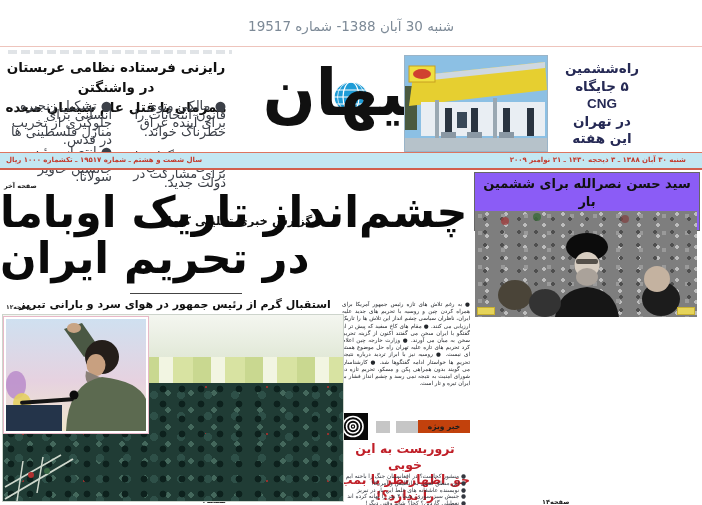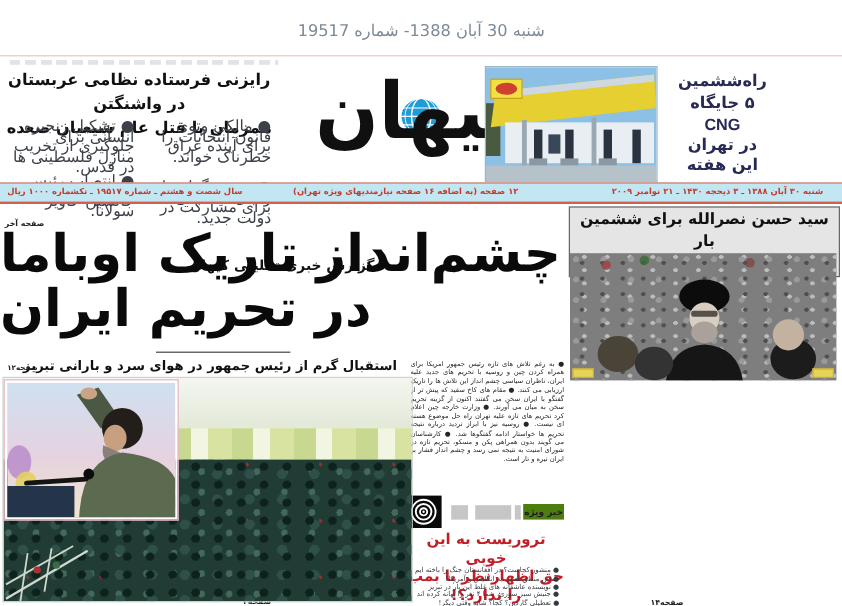--- a/index.html
+++ b/index.html
@@ -24,21 +24,21 @@
   .cngPhoto{top:55px;left:404px;width:142px;height:95px;border:1px solid #9ab4c8;right:auto;}
   
   .masthead{top:52px;left:238px;width:228px;height:100px;right:auto;}
   .mastWord{position:absolute;top:4px;left:0;width:228px;text-align:center;
             font-size:62px;font-weight:bold;color:#101010;transform:scaleY(1.05);}
   
   .strip{top:152px;left:0;width:702px;height:15px;background:#c3e7f2;
          border-top:1px solid #dd7560;border-bottom:2px solid #d2604e;}
   .stripTxt{position:absolute;top:3px;font-size:7px;font-weight:bold;color:#c43a2c;white-space:nowrap;}
   
-  .nasrBox{top:172px;left:474px;width:224px;border:1px solid #666;background:#e5e5e5;right:auto;}
+  .nasrBox{top:172px;left:474px;width:224px;border:1px solid #666;background:#8b5cf6;right:auto;}
   .nasrHead{font-weight:bold;font-size:13px;line-height:17.5px;color:#111;padding:2px 0;}
   .bwPhoto{top:211px;left:475px;width:222px;height:106px;right:auto;background-color:#7e7e7e;
     background-image:
       radial-gradient(circle 3px at 10px 8px, #4f4f4f 60%, transparent 61%),
       radial-gradient(circle 4px at 5px 5px, #9a9a9a 60%, transparent 61%),
       radial-gradient(circle 3px at 12px 3px, #bdbdbd 60%, transparent 61%);
     background-size:17px 13px,23px 17px,19px 11px;}
   .ytag{position:absolute;bottom:2px;width:16px;height:6px;background:#e6d45a;border:1px solid #c8b030;}
   .capLine{font-size:5.9px;line-height:7px;color:#333;}
   .kicker{font-size:7.5px;font-weight:bold;color:#111;}
@@ -53,21 +53,21 @@
   .h1{top:187px;font-size:43px;}
   .h2{top:233px;font-size:43px;}
   .capRule{top:293px;left:130px;width:112px;height:1px;background:#444;right:auto;}
   .rallyCap{top:298px;left:4px;width:342px;text-align:center;font-size:11px;font-weight:bold;color:#101010;right:auto;white-space:nowrap;}
   .rallyPg{top:303px;left:6px;font-size:6px;right:auto;}
   
   .midCol{top:301px;right:232px;width:128px;height:110px;overflow:hidden;}
   .badgeRow{top:413px;right:232px;width:132px;height:28px;}
   .spiralBox{position:absolute;right:102px;top:0;width:30px;height:27px;background:#090909;}
   .gbar{position:absolute;top:8px;height:12px;background:#c6c6c6;}
-  .sLabel{position:absolute;top:7px;right:0;width:34px;height:13px;background:#4d7c0f;
+  .sLabel{position:absolute;top:7px;right:0;width:52px;height:13px;background:#c2410c;
           font-size:7.5px;font-weight:bold;color:#1c1c1c;text-align:center;line-height:13px;}
   .specH{top:441px;right:230px;width:134px;text-align:center;font-weight:bold;
          font-size:12.5px;line-height:15.5px;color:#c01f28;margin-left:16px;}
   .specB{top:473px;right:236px;width:122px;}
   .specB .bul{font-size:5.8px;line-height:6.8px;color:#343840;}
   
   .rally{top:314px;left:2px;width:340px;height:186px;right:auto;overflow:hidden;border:1px solid #cdd4cc;}
   .rSky{position:absolute;top:0;left:0;width:100%;height:42px;
         background:linear-gradient(#f4f6f0,#e2e9d8);}
   .rBld{position:absolute;top:42px;left:0;width:100%;height:26px;background:#d8e3a2;
@@ -146,21 +146,20 @@
       <rect x="36" y="76" width="15" height="6" fill="#8a98a4"></rect>
       <rect x="62" y="76" width="15" height="6" fill="#8a98a4"></rect>
       <rect x="94" y="76" width="15" height="6" fill="#8a98a4"></rect>
       <rect x="0" y="82" width="142" height="13" fill="#b6c2ca"></rect>
       <rect x="52" y="56" width="10" height="16" fill="#384858"></rect>
     </svg>
   </div>
 
   <div class="abs strip">
     <span class="stripTxt" style="right:16px;margin-left:39px;">شنبه ۳۰ آبان ۱۳۸۸ ـ ۳ ذیحجه ۱۴۳۰ ـ ۲۱ نوامبر ۲۰۰۹</span>
-    <span class="stripTxt" style="right:270px;">۱۲ صفحه (به اضافه ۱۶ صفحه نیازمندیهای ویژه تهران)</span>
     <span class="stripTxt" style="left:6px;">سال شصت و هشتم ـ شماره ۱۹۵۱۷ ـ تکشماره ۱۰۰۰ ریال</span>
   </div>
 
   <div class="abs nasrBox ctr">
     <div class="nasrHead">
       <div>سید حسن نصرالله برای ششمین بار</div>
       <div>در مقام خود ابقا شد</div>
     </div>
   </div>
   <div class="abs bwPhoto">

